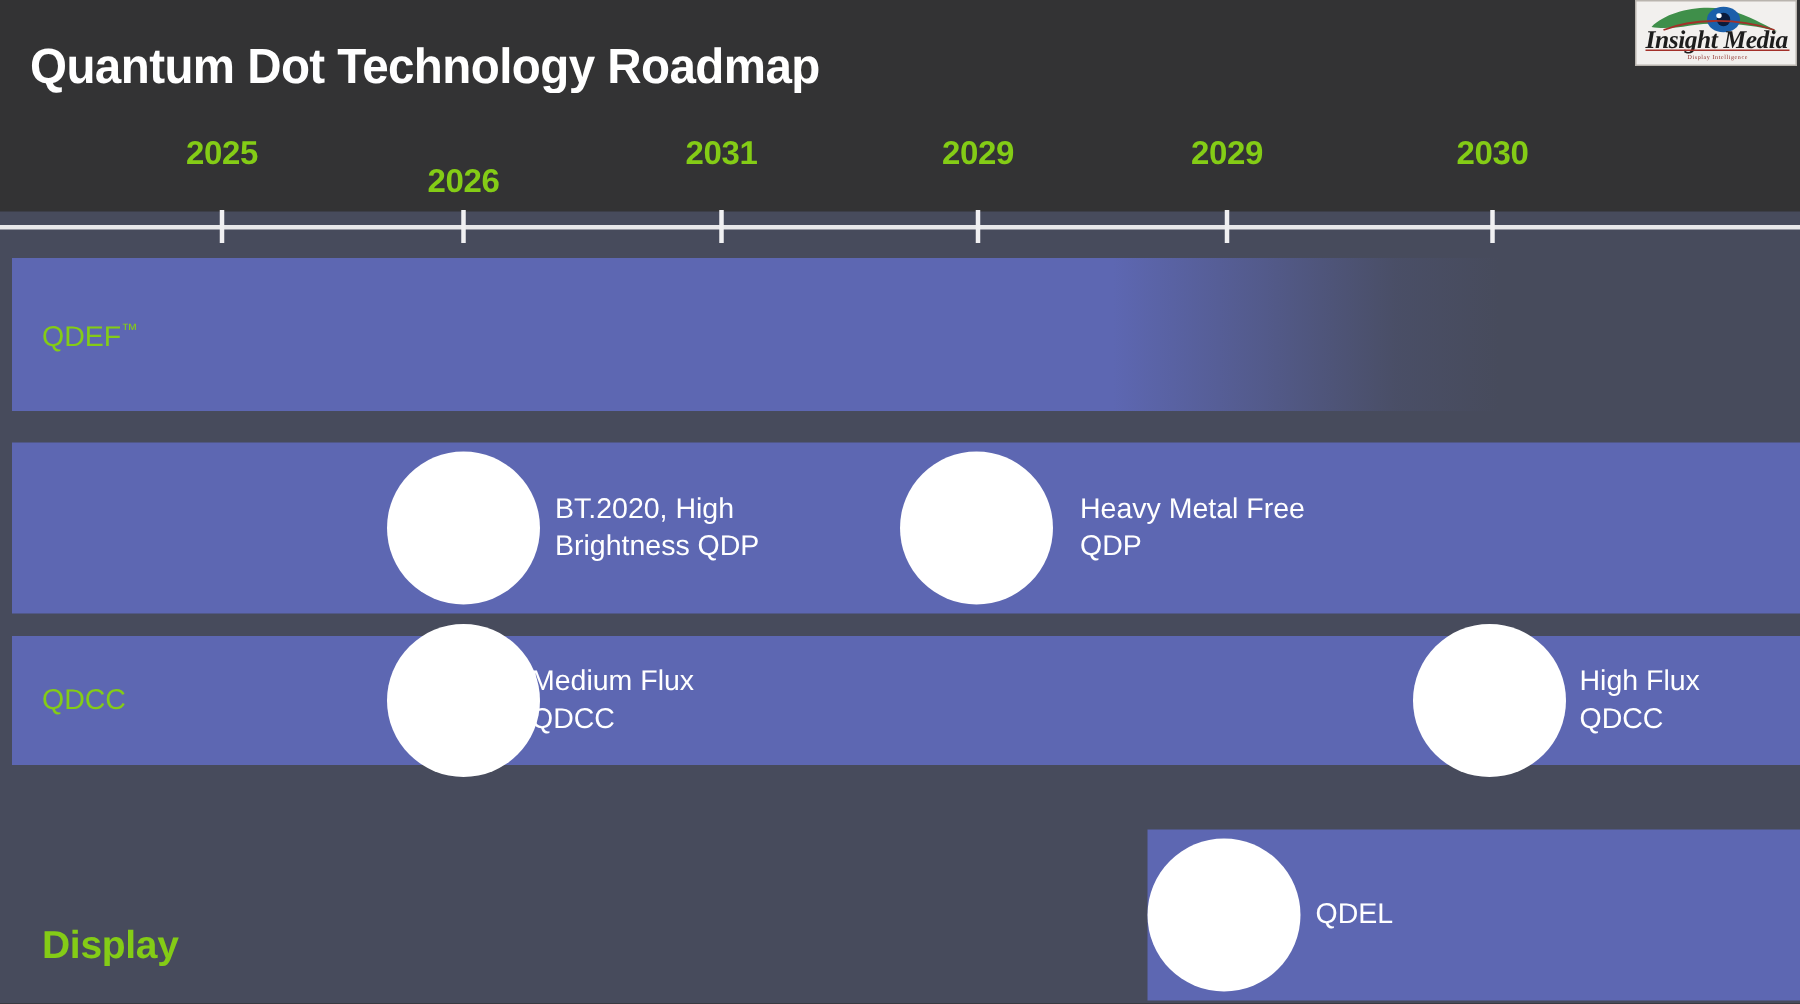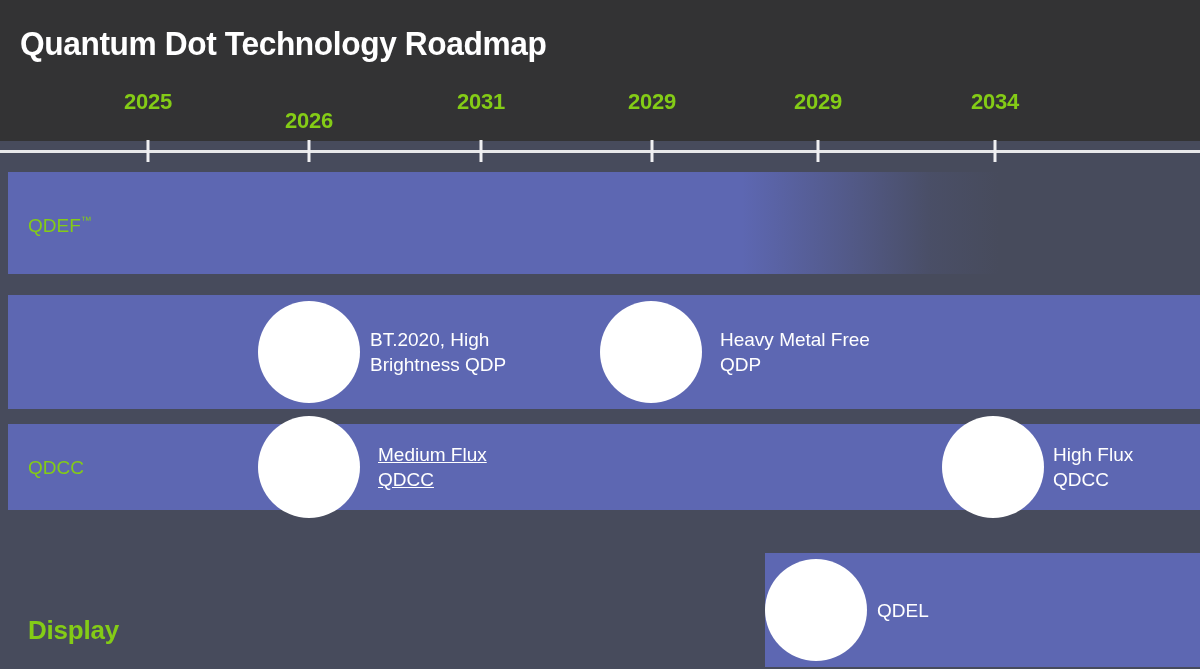--- a/index.html
+++ b/index.html
@@ -182,28 +182,40 @@
   }
 </style>
 </head>
 <body>
 
 <div id="roadmap">
 
   <div class="header">
     <div class="title">Quantum Dot Technology Roadmap</div>
 
+    <div class="logo">
+      <svg class="logo-eye" viewBox="0 0 88 20">
+        <path d="M2 14 C14 2, 40 -2, 58 4 C72 9, 80 14, 86 17 C70 12, 44 10, 28 13 C16 15, 8 15, 2 14 Z" fill="#3f8f4a"></path>
+        <ellipse cx="50" cy="9" rx="11" ry="8.5" fill="#1b5faa"></ellipse>
+        <ellipse cx="50" cy="9" rx="4.5" ry="4.5" fill="#0a1b3c"></ellipse>
+        <ellipse cx="47" cy="6.5" rx="1.8" ry="1.6" fill="#ffffff"></ellipse>
+        <path d="M10 16 C28 9, 56 7, 84 16" stroke="#a33029" stroke-width="1.2" fill="none"></path>
+      </svg>
+      <div class="logo-name">Insight Media</div>
+      <div class="logo-rule"></div>
+      <div class="logo-tag">Display Intelligence</div>
+    </div>
 
     <div id="years">
         <div class="year" style="left: 148px;">2025</div>
         <div class="year" style="left: 309px; margin-top: 19px;">2026</div>
         <div class="year" style="left: 481px;">2031</div>
         <div class="year" style="left: 652px;">2029</div>
         <div class="year" style="left: 818px;">2029</div>
-        <div class="year" style="left: 995px;">2034</div>
+        <div class="year" style="left: 995px;">2030</div>
       </div>
   </div>
 
   <div class="axis-line"></div>
   <div id="ticks">
       <div class="tick" style="left: 148px;"></div>
       <div class="tick" style="left: 309px;"></div>
       <div class="tick" style="left: 481px;"></div>
       <div class="tick" style="left: 652px;"></div>
       <div class="tick" style="left: 818px;"></div>
@@ -221,21 +233,21 @@
         <div class="milestone-label" style="left: 370px;">BT.2020, High
 Brightness QDP</div>
         <div class="milestone" style="left: 651px;"></div>
         <div class="milestone-label" style="left: 720px;">Heavy Metal Free
 QDP</div>
       </div>
       <div class="row" style="top: 424px; height: 86px;">
         <div class="bar" style="left: 8px; width: 1192px;"></div>
         <div class="row-label">QDCC</div>
         <div class="milestone" style="left: 309px;"></div>
-        <div class="milestone-label" style="left: 378px; text-decoration: underline;">Medium Flux
+        <div class="milestone-label" style="left: 354px;">Medium Flux
 QDCC</div>
         <div class="milestone" style="left: 993px;"></div>
         <div class="milestone-label" style="left: 1053px;">High Flux
 QDCC</div>
       </div>
       <div class="row" style="top: 553px; height: 114px;">
         <div class="bar" style="left: 765px; width: 435px;"></div>
         <div class="row-label bold">Display</div>
         <div class="milestone" style="left: 816px;"></div>
         <div class="milestone-label" style="left: 877px;">QDEL</div>

